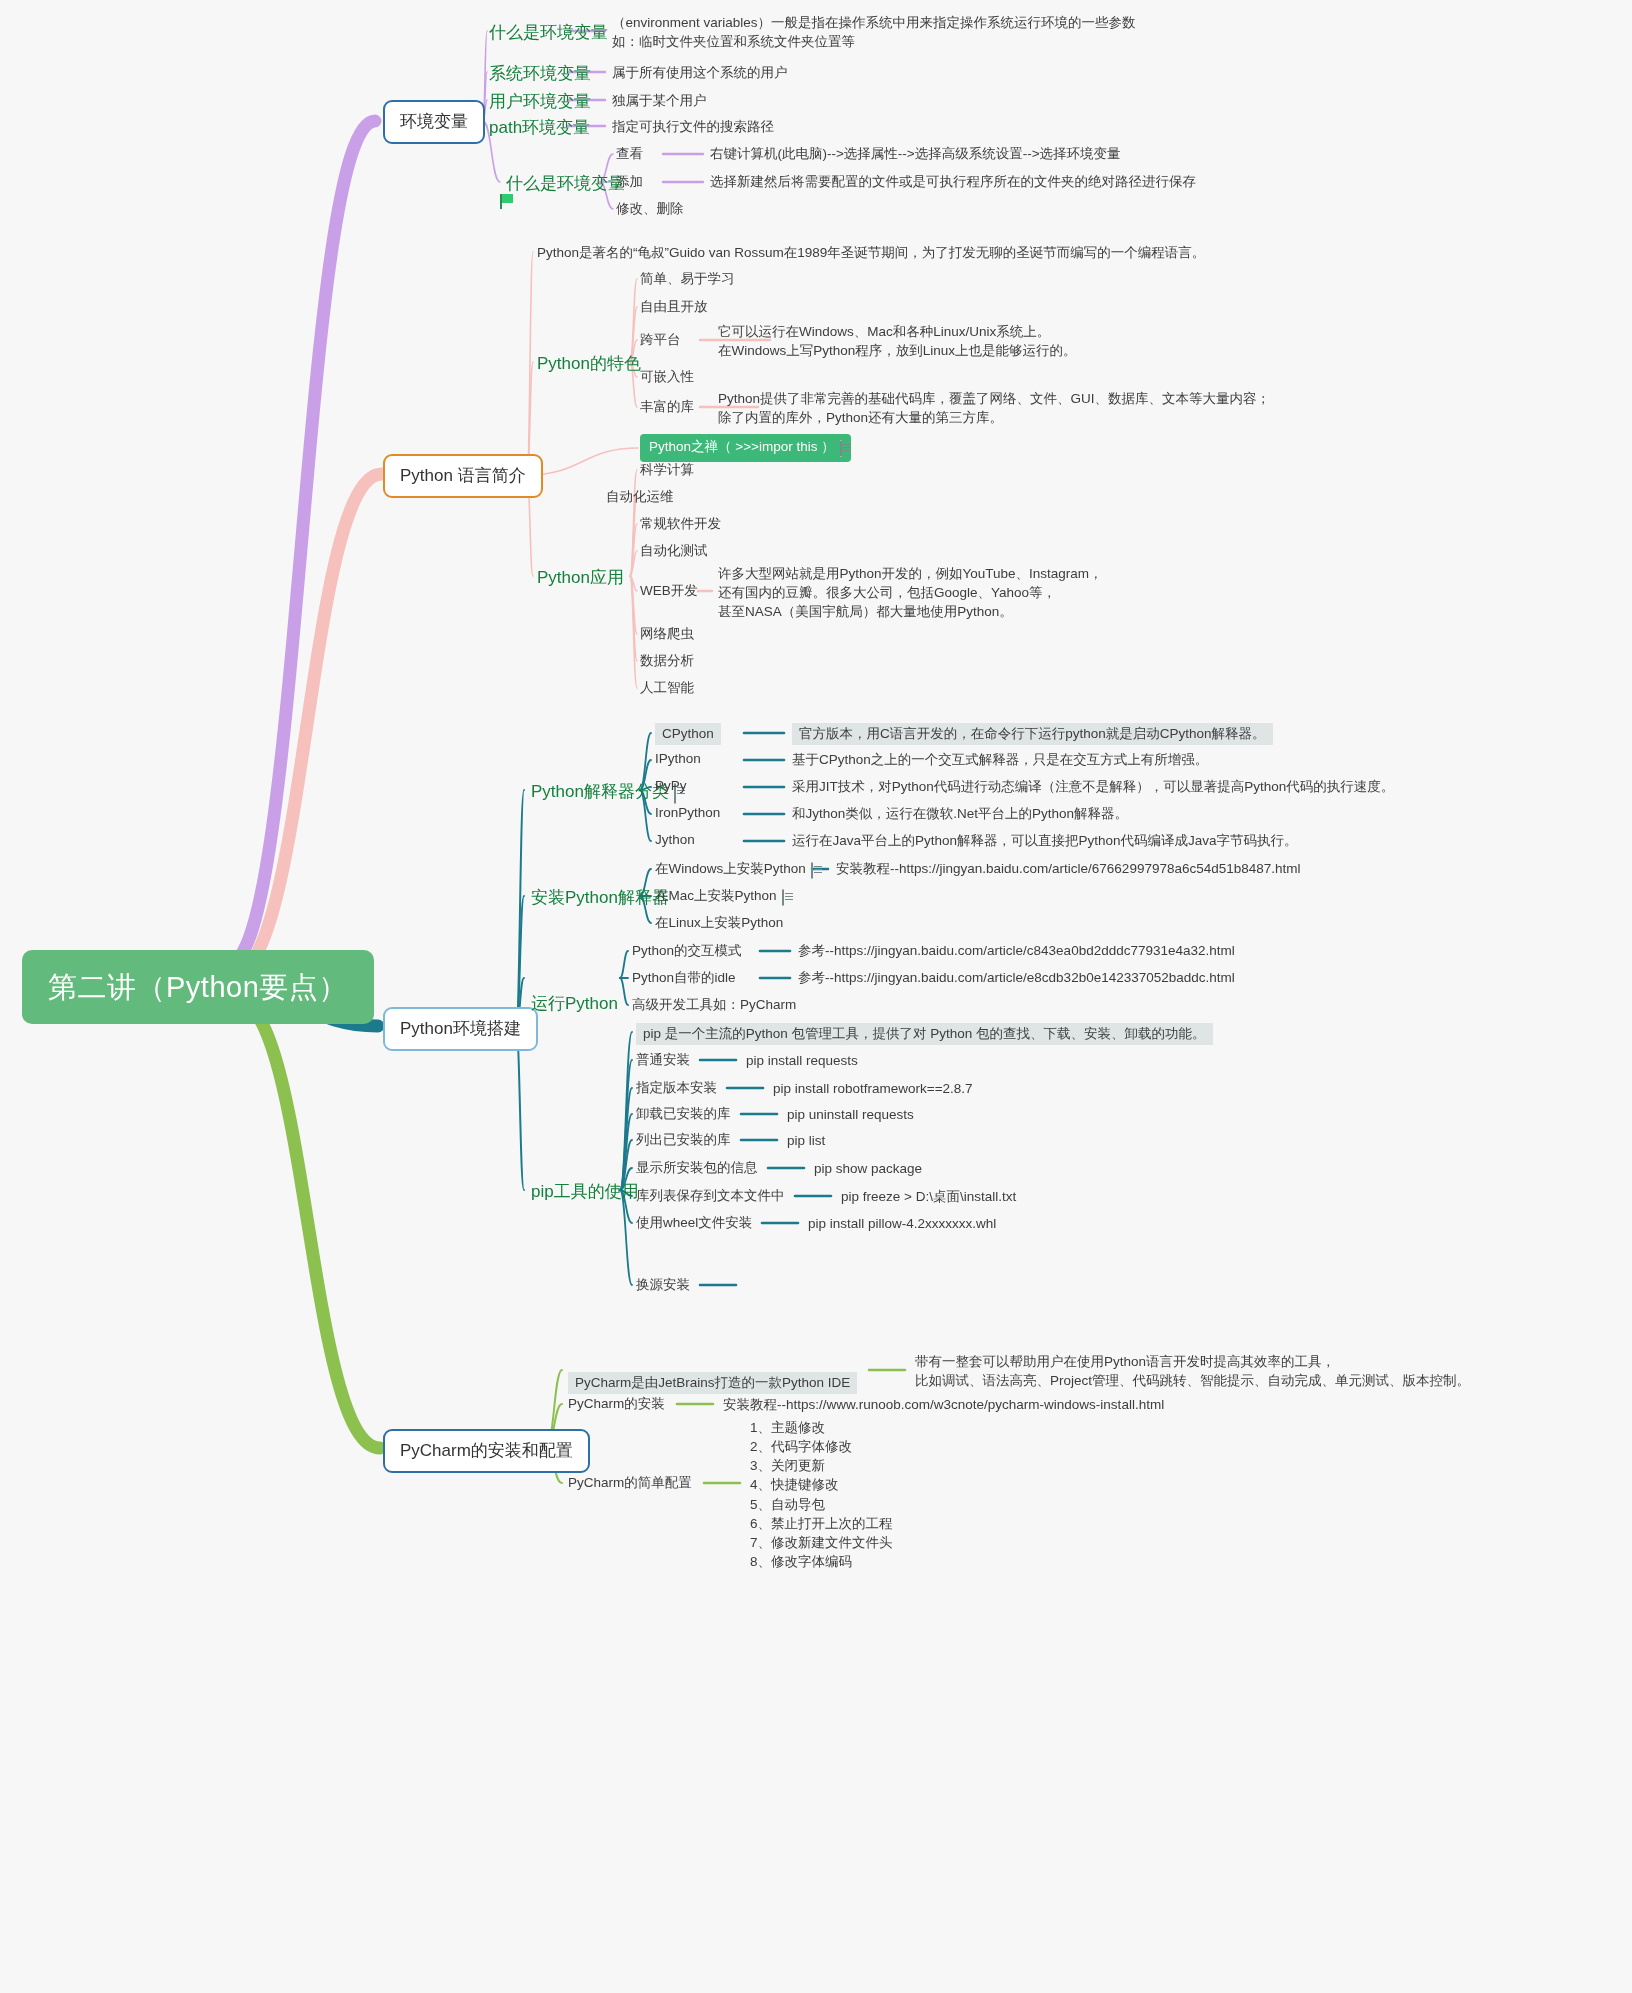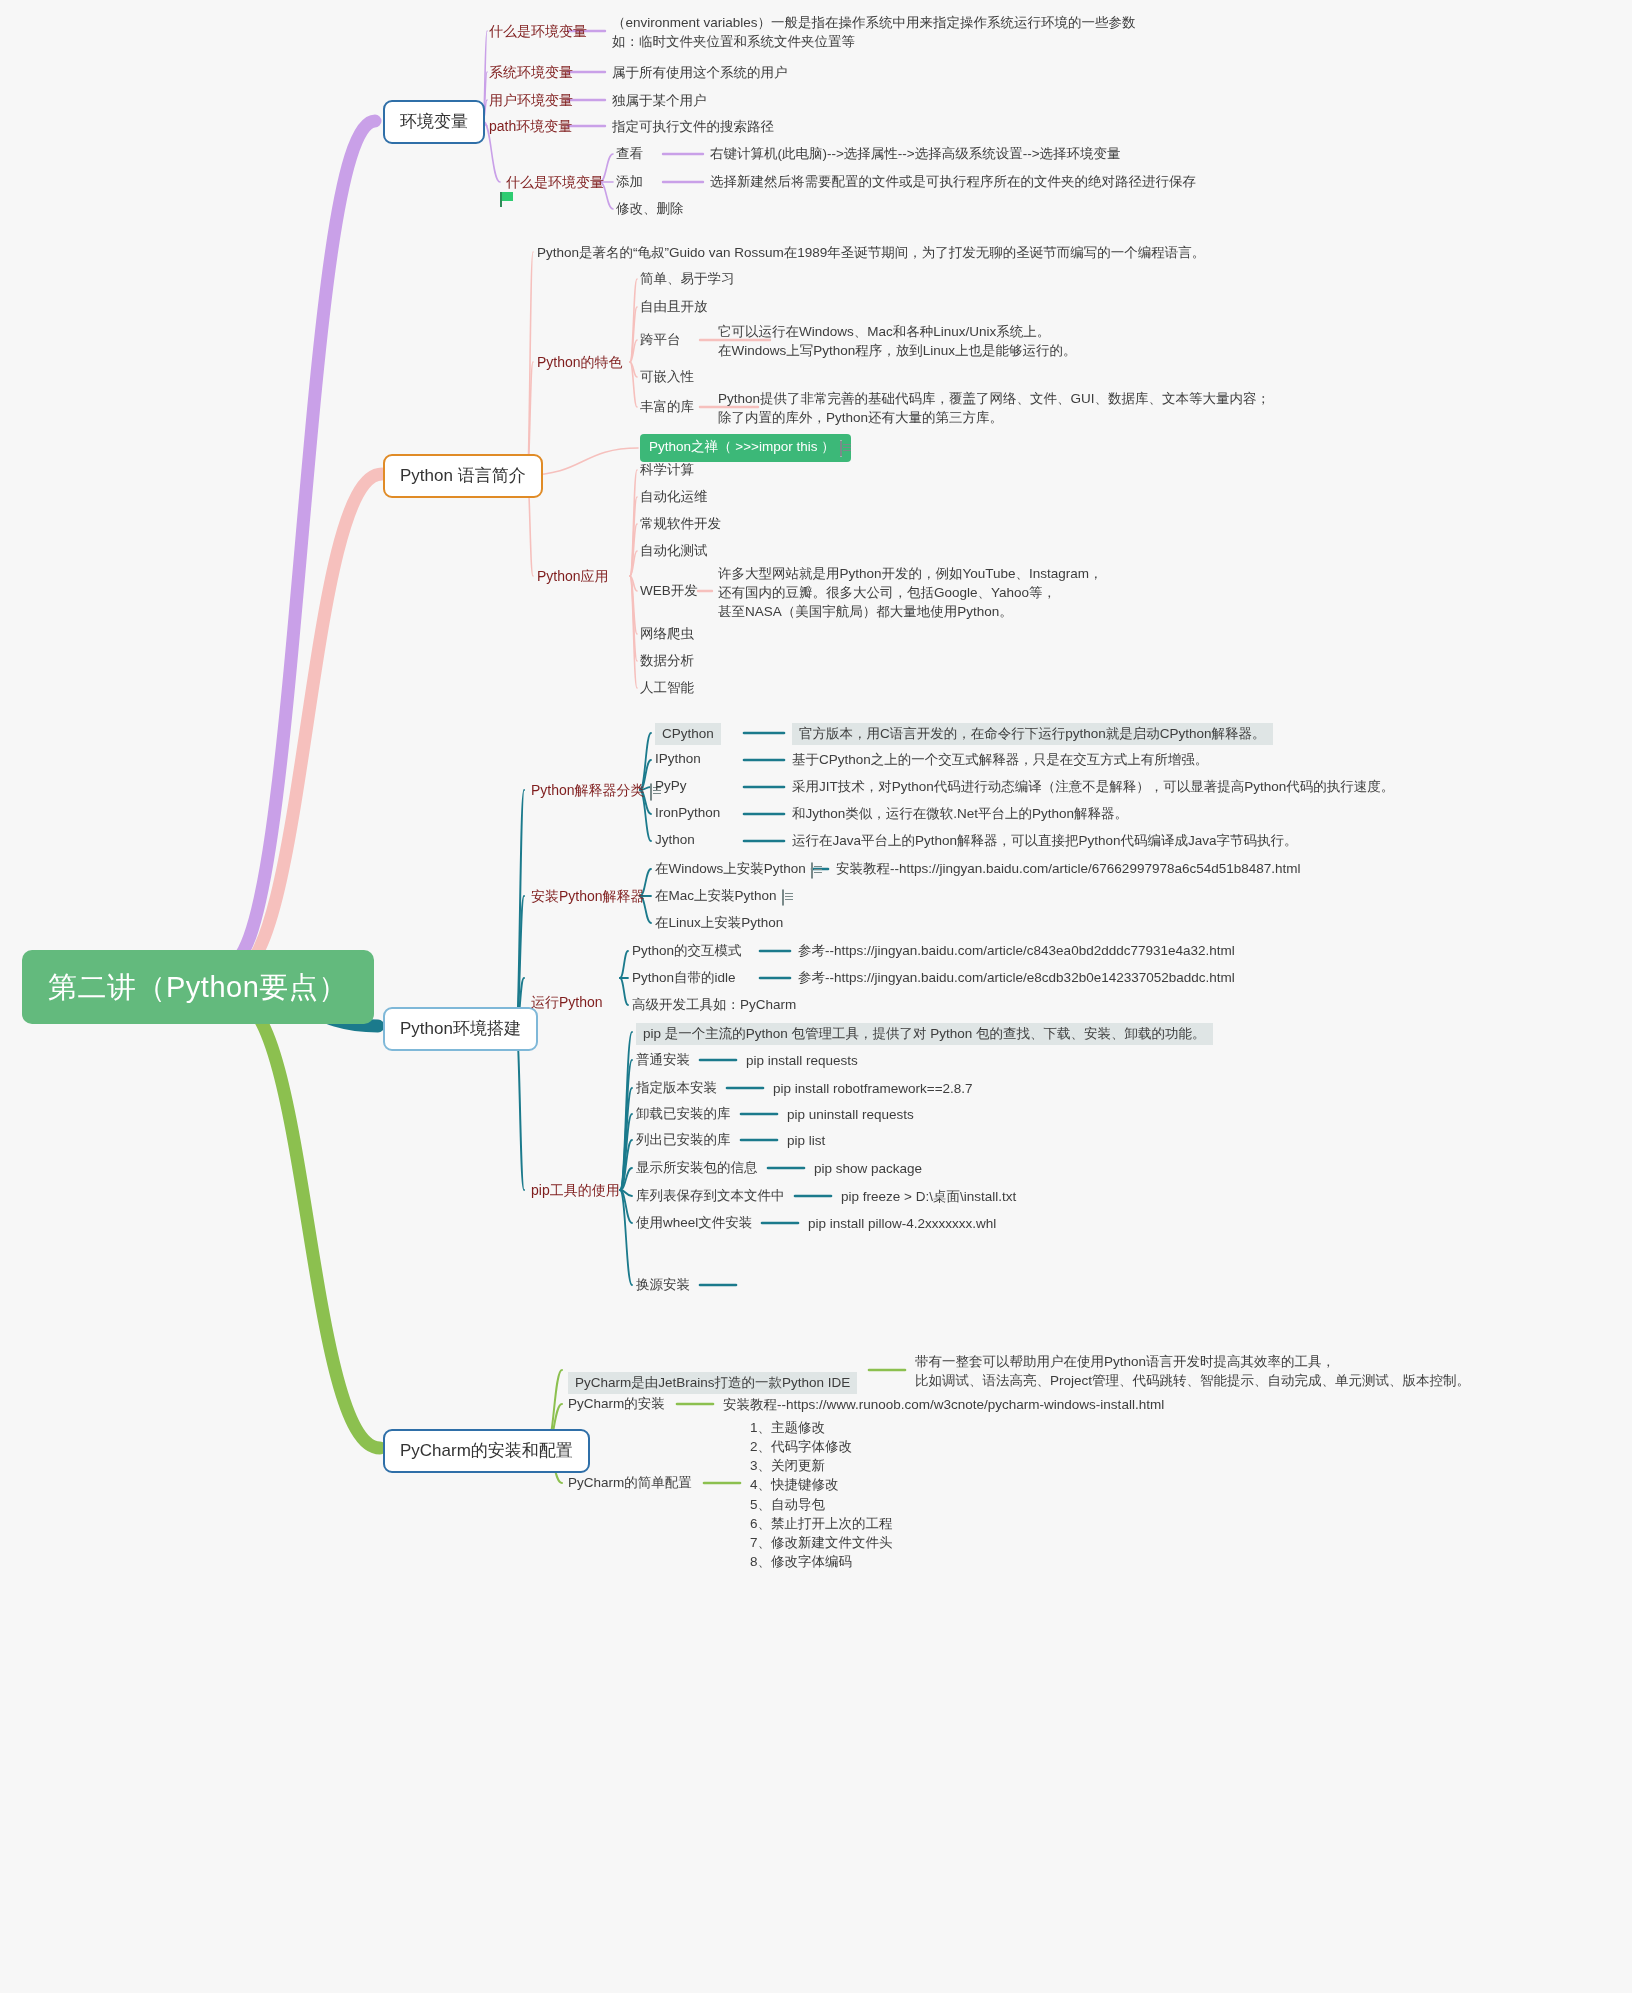--- a/index.html
+++ b/index.html
@@ -32,21 +32,21 @@
     border-radius:9px;
     font-size:17px;
     padding:9px 15px;
     color:#333;
   }
   .l1.orange{border-color:#e08b26;}
   .l1.blue{border-color:#2f6fa8;}
   .l1.lightblue{border-color:#7fb8d8;}
 
   
-  .l2{font-size:14px;color:#7f1d1d;}
+  .l2{font-size:17px;color:#15803d;}
   .l3{font-size:13.5px;color:#3d3d3d;}
   .leaf{font-size:13.5px;color:#3d3d3d;}
   .multi{line-height:1.42;}
 
   
   .hl-grey{background:#dfe5e5;padding:2px 7px;}
   .hl-green{
     background:#3cb878;color:#ffffff;
     border-radius:4px;padding:4px 9px;font-size:13.5px;
   }
@@ -184,21 +184,21 @@
     <div class="node l3" style="left: 640px; top: 270px;">简单、易于学习</div>
     <div class="node l3" style="left: 640px; top: 298px;">自由且开放</div>
     <div class="node l3" style="left: 640px; top: 331px;">跨平台</div>
     <div class="node leaf multi" style="left: 718px; top: 322px;">它可以运行在Windows、Mac和各种Linux/Unix系统上。<br>在Windows上写Python程序，放到Linux上也是能够运行的。</div>
     <div class="node l3" style="left: 640px; top: 368px;">可嵌入性</div>
     <div class="node l3" style="left: 640px; top: 398px;">丰富的库</div>
     <div class="node leaf multi" style="left: 718px; top: 389px;">Python提供了非常完善的基础代码库，覆盖了网络、文件、GUI、数据库、文本等大量内容；<br>除了内置的库外，Python还有大量的第三方库。</div>
     <div class="node hl-green" style="position: absolute; left: 640px; top: 434px;"><span>Python之禅（ &gt;&gt;&gt;impor this ）</span><span class="ic"><span class="note-ic"></span></span></div>
     <div class="node l2" style="left: 537px; top: 567px;">Python应用</div>
     <div class="node l3" style="left: 640px; top: 461px;">科学计算</div>
-    <div class="node l3" style="left: 640px; top: 488px; text-align: center;">自动化运维</div>
+    <div class="node l3" style="left: 606px; top: 488px; text-align: center;">自动化运维</div>
     <div class="node l3" style="left: 640px; top: 515px;">常规软件开发</div>
     <div class="node l3" style="left: 640px; top: 542px;">自动化测试</div>
     <div class="node l3" style="left: 640px; top: 582px;">WEB开发</div>
     <div class="node leaf multi" style="left: 718px; top: 564px;">许多大型网站就是用Python开发的，例如YouTube、Instagram，<br>还有国内的豆瓣。很多大公司，包括Google、Yahoo等，<br>甚至NASA（美国宇航局）都大量地使用Python。</div>
     <div class="node l3" style="left: 640px; top: 625px;">网络爬虫</div>
     <div class="node l3" style="left: 640px; top: 652px;">数据分析</div>
     <div class="node l3" style="left: 640px; top: 679px;">人工智能</div>
     <div class="node l1 lightblue" style="left: 383px; top: 1007px;">Python环境搭建</div>
     <div class="node l2" style="left: 531px; top: 781px;"><span>Python解释器分类</span><span class="ic"><span class="note-ic"></span></span></div>
     <div class="node l3 hl-grey" style="left: 655px; top: 723px;">CPython</div>

